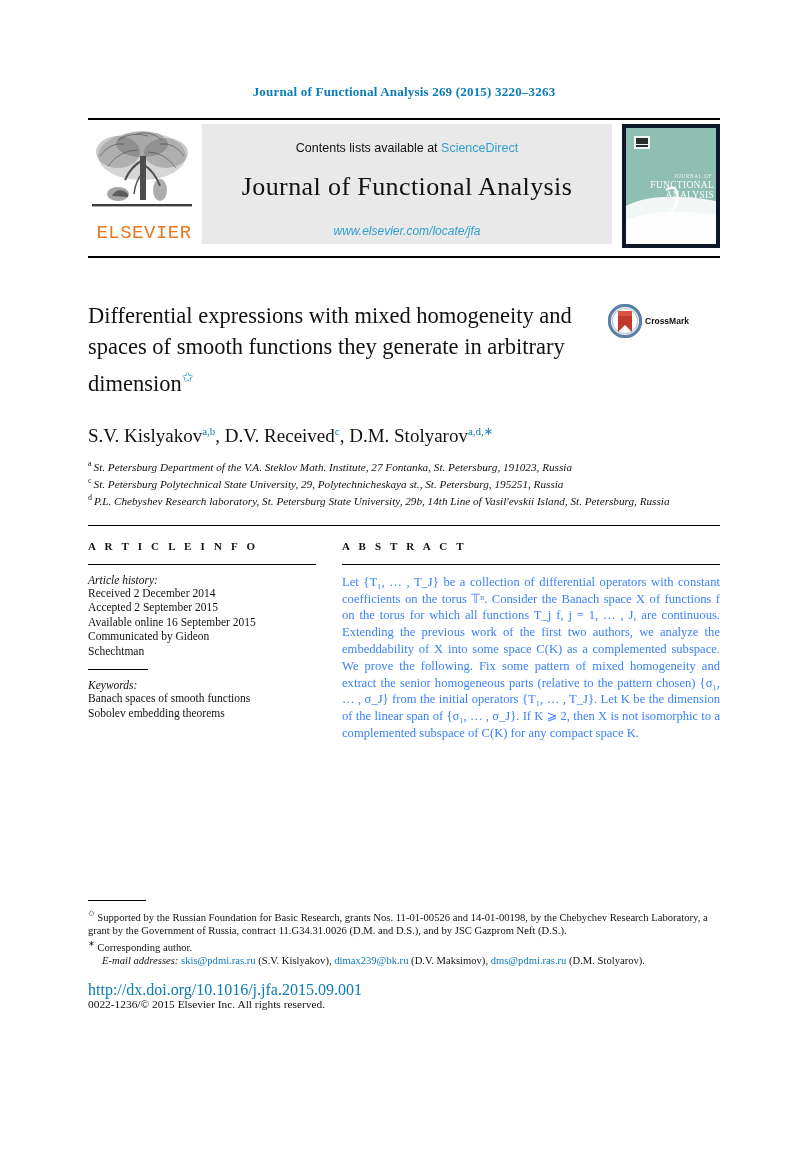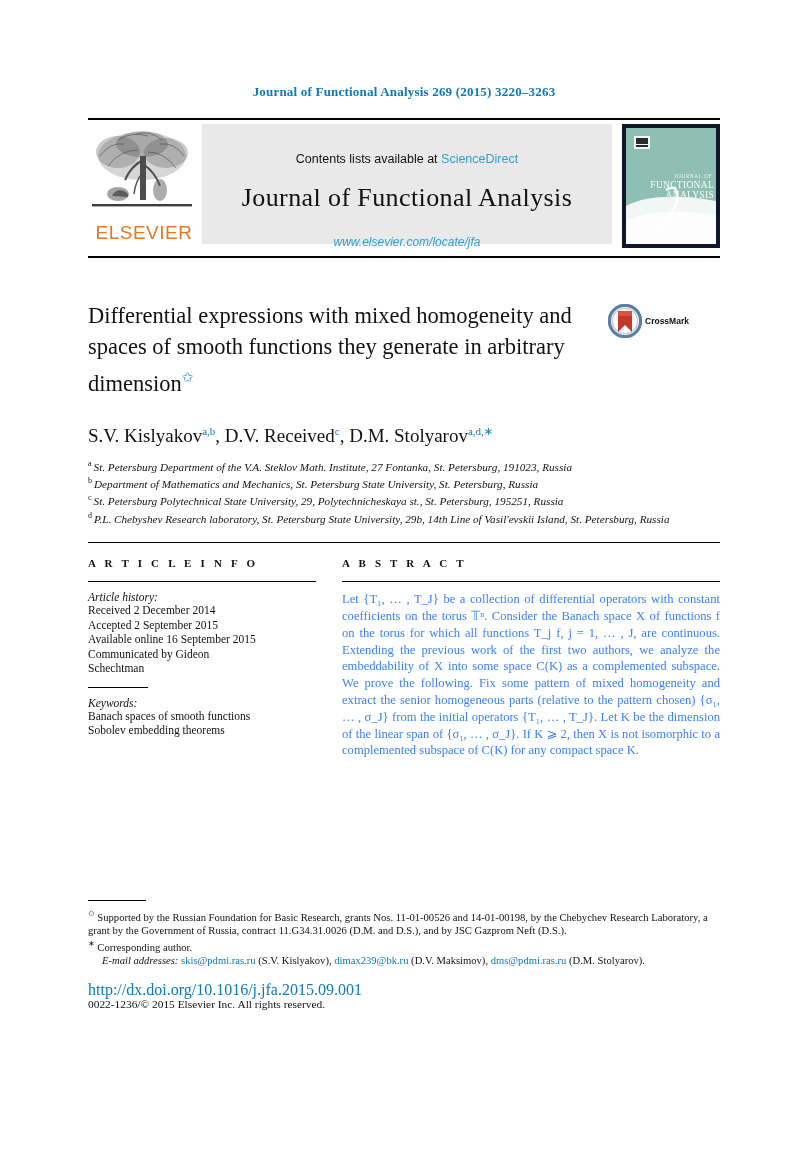--- a/index.html
+++ b/index.html
@@ -48,38 +48,38 @@
     height: 126px;
   }
   .logo-col {
     width: 112px;
     flex: 0 0 112px;
     padding-top: 2px;
   }
   .tree-wrap { width: 108px; height: 94px; }
   .elsevier-word {
     color: #E87722;
-    font-family: Liberation Sans, sans-serif;
+    font-family: Liberation Mono, monospace;
     font-size: 19px;
     letter-spacing: 0.5px;
     text-align: center;
     margin-top: -2px;
   }
   .contents-box {
     flex: 1 1 auto;
     background: #e9e9e9;
     height: 120px;
     margin-left: 2px;
     margin-right: 10px;
     position: relative;
   }
   .contents-line {
     text-align: center;
     font-size: 12.5px;
-    padding-top: 28px;
+    padding-top: 17px;
     font-family: "Liberation Sans", sans-serif;
     color: #111;
   }
   .contents-line .sd { color: #2f9fd0; }
   .journal-title-big {
     text-align: center;
     font-size: 26px;
     margin-top: 17px;
     letter-spacing: 0.4px;
     color: #111;
@@ -336,21 +336,20 @@
         <span class="crossmark-label">CrossMark</span>
       </div>
     </div>
 
     <div class="authors">
       <span><span>S.V. Kislyakov</span><span class="aff-mark">a,b</span><span>, </span></span><span><span>D.V. Received</span><span class="aff-mark">c</span><span>, </span></span><span><span>D.M. Stolyarov</span><span class="aff-mark star">a,d,∗</span></span>
     </div>
 
     <div class="affiliations">
       <div class="aff-row"><span class="sup">a</span><span>St. Petersburg Department of the V.A. Steklov Math. Institute, 27 Fontanka, St. Petersburg, 191023, Russia</span></div>
-      <div class="aff-row"><span class="sup">b</span><span>Department of Mathematics and Mechanics, St. Petersburg State University, St. Petersburg, Russia</span></div>
       <div class="aff-row"><span class="sup">c</span><span>St. Petersburg Polytechnical State University, 29, Polytechnicheskaya st., St. Petersburg, 195251, Russia</span></div>
       <div class="aff-row"><span class="sup">d</span><span>P.L. Chebyshev Research laboratory, St. Petersburg State University, 29b, 14th Line of Vasil'evskii Island, St. Petersburg, Russia</span></div>
     </div>
 
     <div class="section-rule"></div>
 
     <div class="two-col">
 
       <div class="col-info">
         <div class="col-head">A R T I C L E   I N F O</div>

